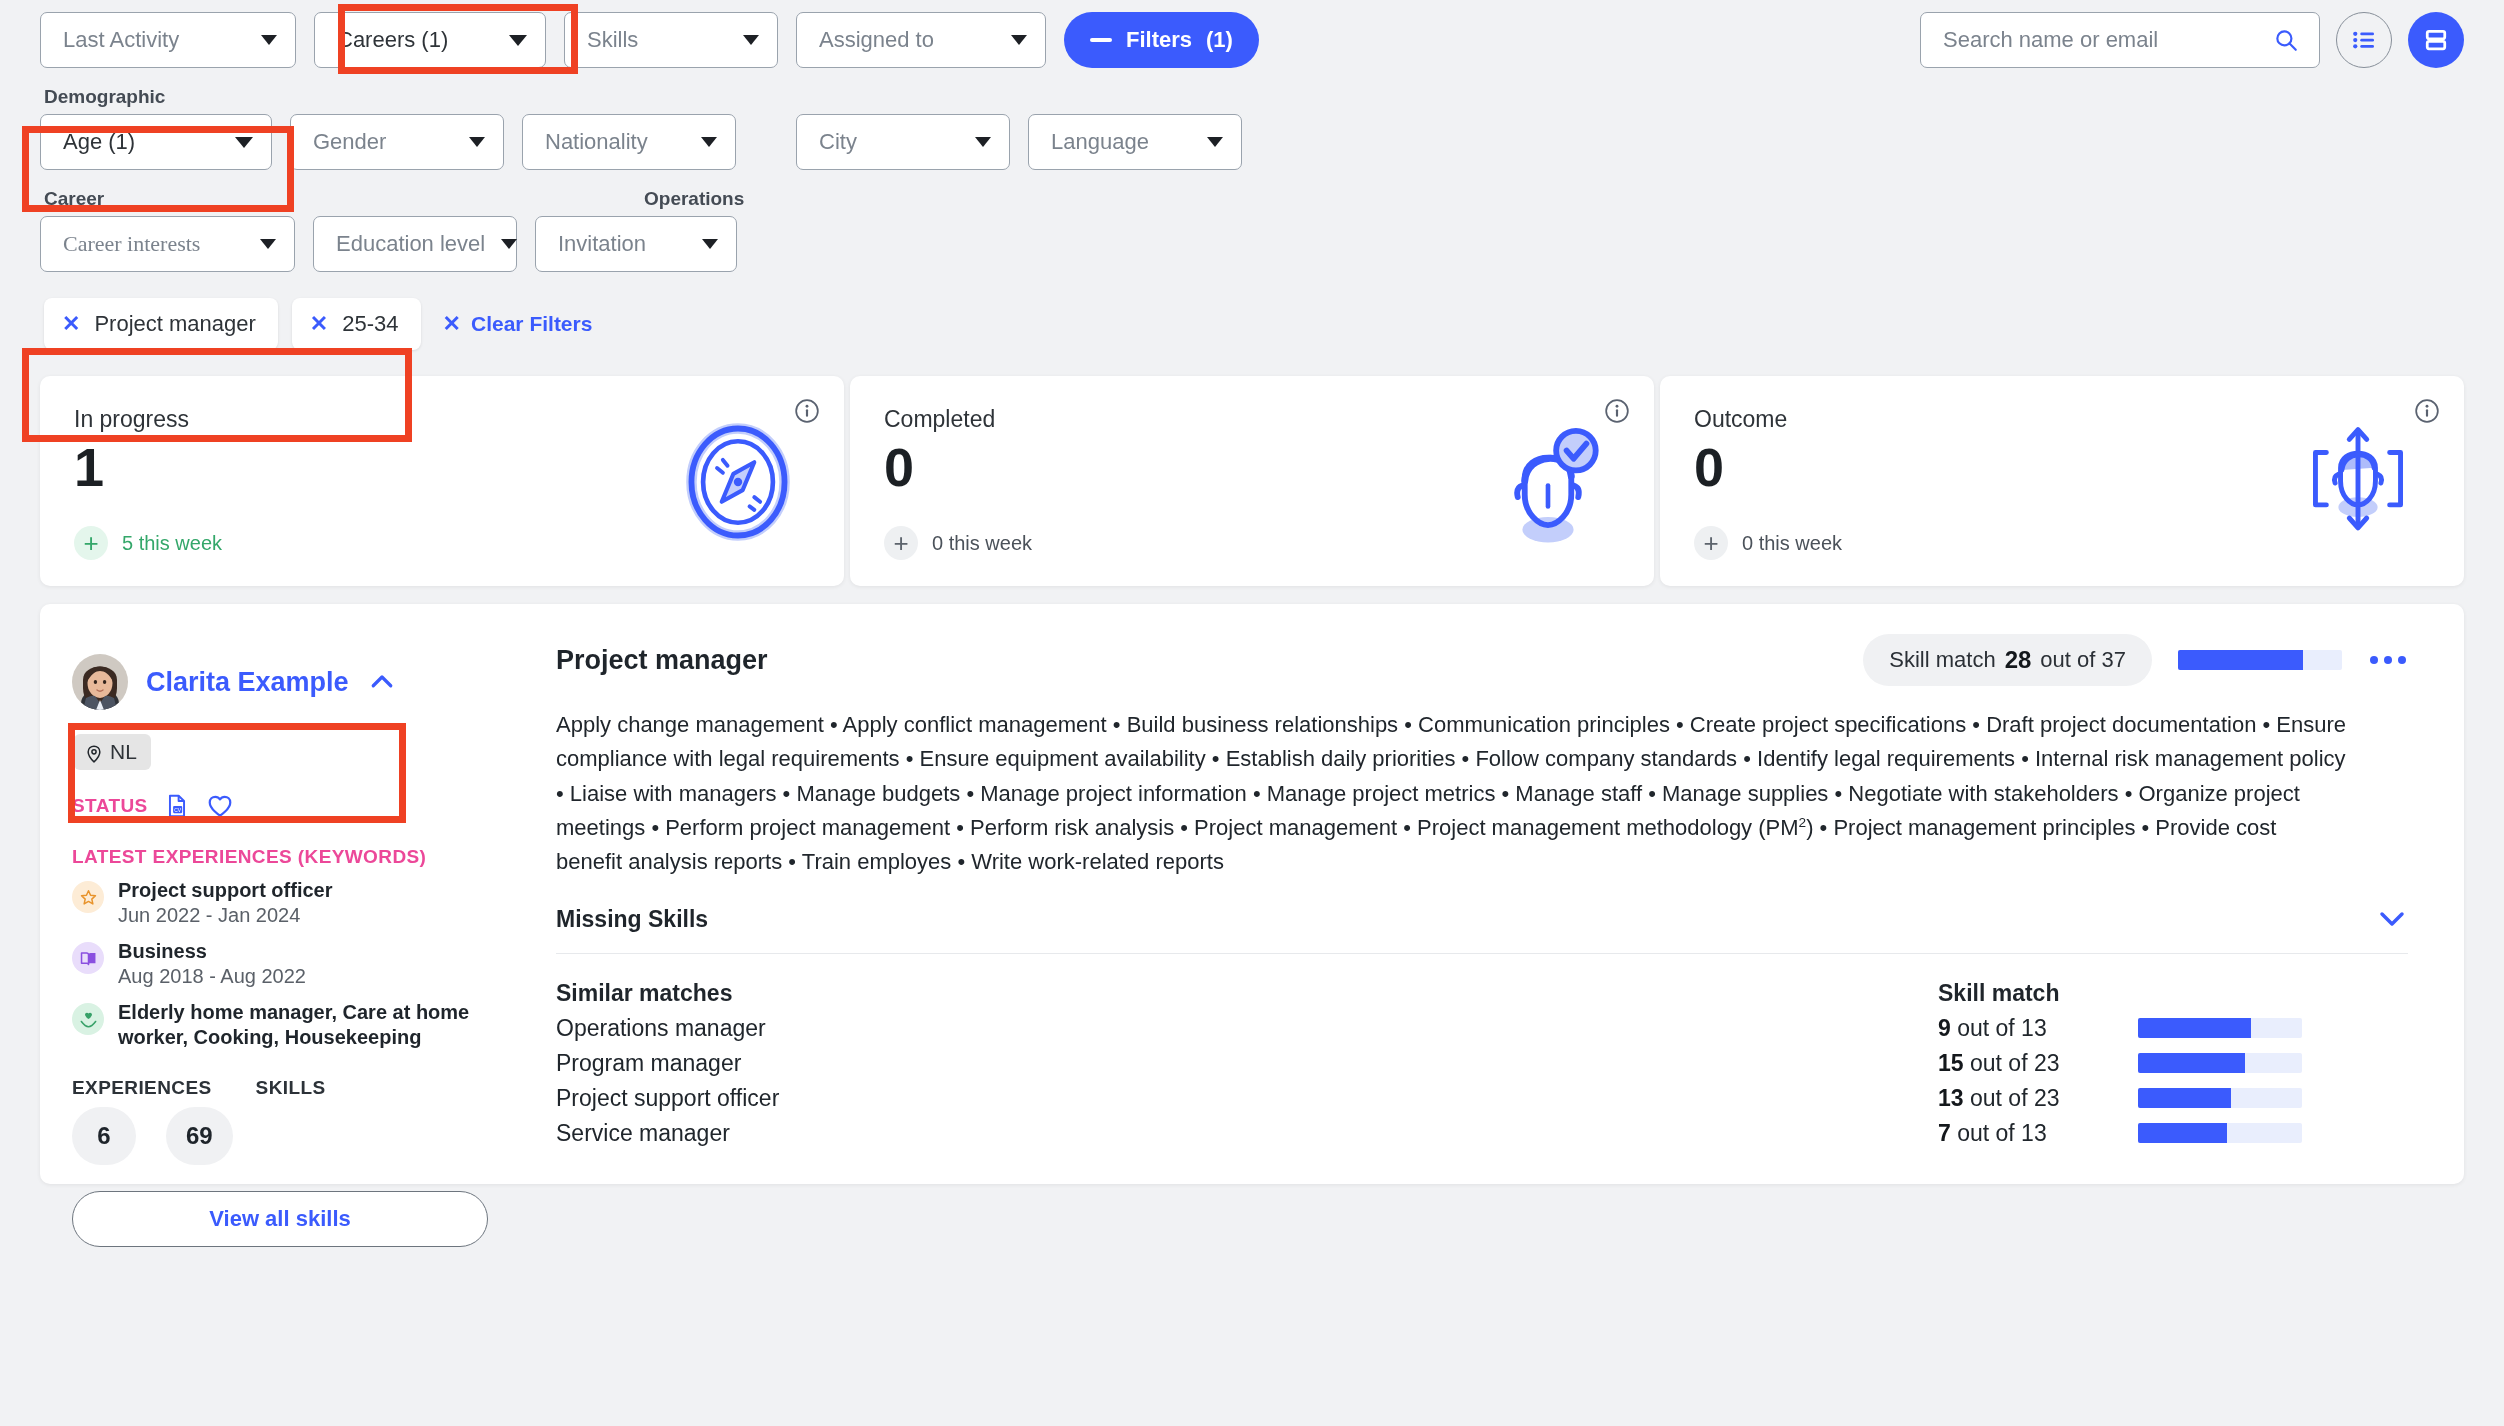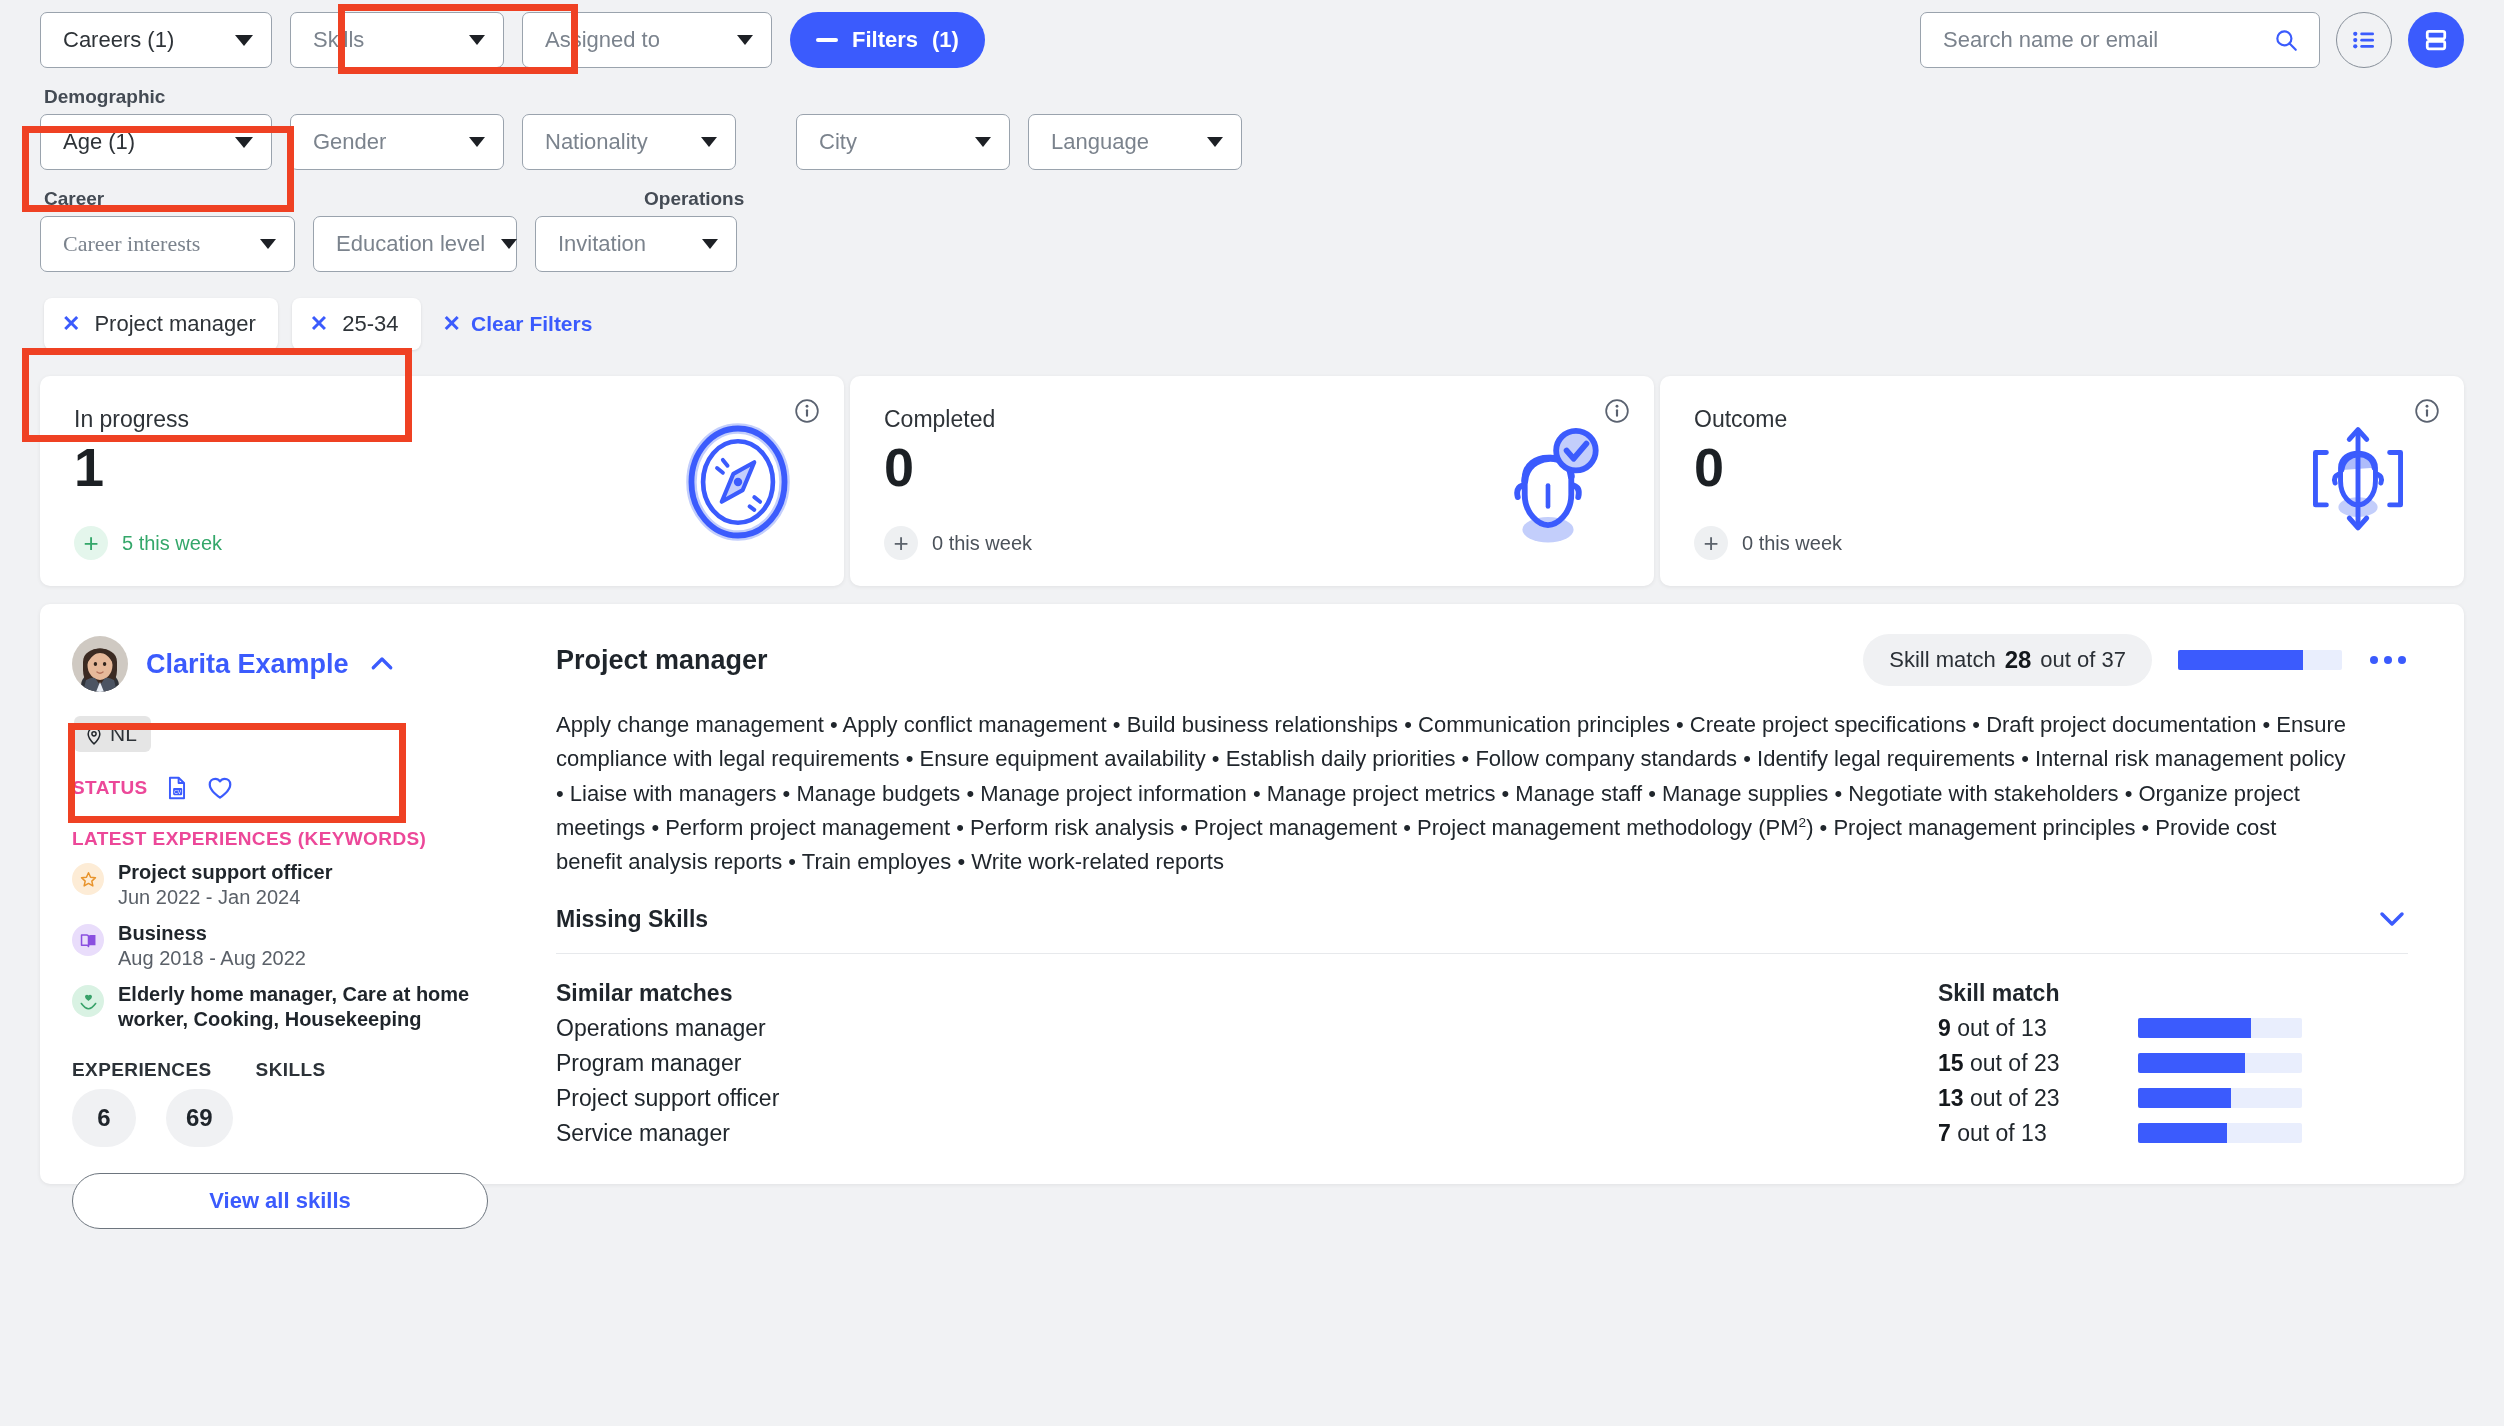--- a/index.html
+++ b/index.html
@@ -86,21 +86,21 @@
   .plus-badge.green { background: #e4f6ec; color: #34a76a; }
   .plus-badge.gray { background: #eef0f2; color: #5d646d; }
   .stat-week { font-size: 20px; }
   .stat-week.green { color: #34a76a; }
   .stat-week.gray { color: #4b525a; }
   .info-ic { position: absolute; top: 22px; right: 24px; width: 26px; height: 26px; }
   .stat-illus { position: absolute; right: 46px; top: 42px; width: 120px; height: 128px; }
 
   
   .main-card { margin-top: 18px; background: #fff; border-radius: 10px; display: flex; height: 580px; box-shadow: 0 1px 4px rgba(0,0,0,.07); }
-  .left-col { width: 480px; padding: 26px 28px 20px 28px; flex: 0 0 480px; }
+  .left-col { width: 480px; padding: 44px 28px 20px 28px; flex: 0 0 480px; }
   .person-head { display: flex; align-items: center; gap: 18px; padding: 6px 4px; }
   .avatar { width: 56px; height: 56px; border-radius: 50%; overflow: hidden; flex: 0 0 auto; }
   .person-name { font-size: 27px; font-weight: bold; color: #3b5bfd; cursor: pointer; }
   .loc-pill { display: inline-flex; align-items: flex-end; gap: 6px; background: #e5e5e5; border-radius: 6px; padding: 6px 14px 6px 10px; font-size: 21px; color: #2e3338; margin: 18px 0 0 6px; }
   .section-cap { font-size: 19px; font-weight: bold; letter-spacing: .4px; color: #ec4899; }
   .status-row { display: flex; align-items: center; gap: 16px; margin: 22px 0 0 4px; }
   .exp-cap { margin: 26px 0 10px 4px; }
   .exp-item { display: flex; gap: 14px; margin-bottom: 12px; padding-left: 4px; }
   .exp-badge { width: 32px; height: 32px; border-radius: 50%; flex: 0 0 auto; display: flex; align-items: center; justify-content: center; margin-top: 3px; }
   .exp-title { font-size: 20px; font-weight: bold; color: #1f252b; line-height: 1.25; }
@@ -140,20 +140,24 @@
   #anno-age     { left: 22px; top: 126px; width: 272px; height: 86px; }
   #anno-chips   { left: 22px; top: 348px; width: 390px; height: 94px; }
   #anno-person  { left: 68px; top: 723px; width: 338px; height: 100px; }
 </style>
 </head>
 <body>
 
 <div class="page">
 
   <div class="filter-row row1">
+    <div class="select w-lastact">
+      <span>Last Activity</span>
+      <span class="chev"></span>
+    </div>
     <div class="select w-careers active-val">
       <span>Careers (1)</span>
       <span class="chev thick"></span>
     </div>
     <div class="select w-skills">
       <span>Skills</span>
       <span class="chev"></span>
     </div>
     <div class="select w-assign">
       <span>Assigned to</span>

